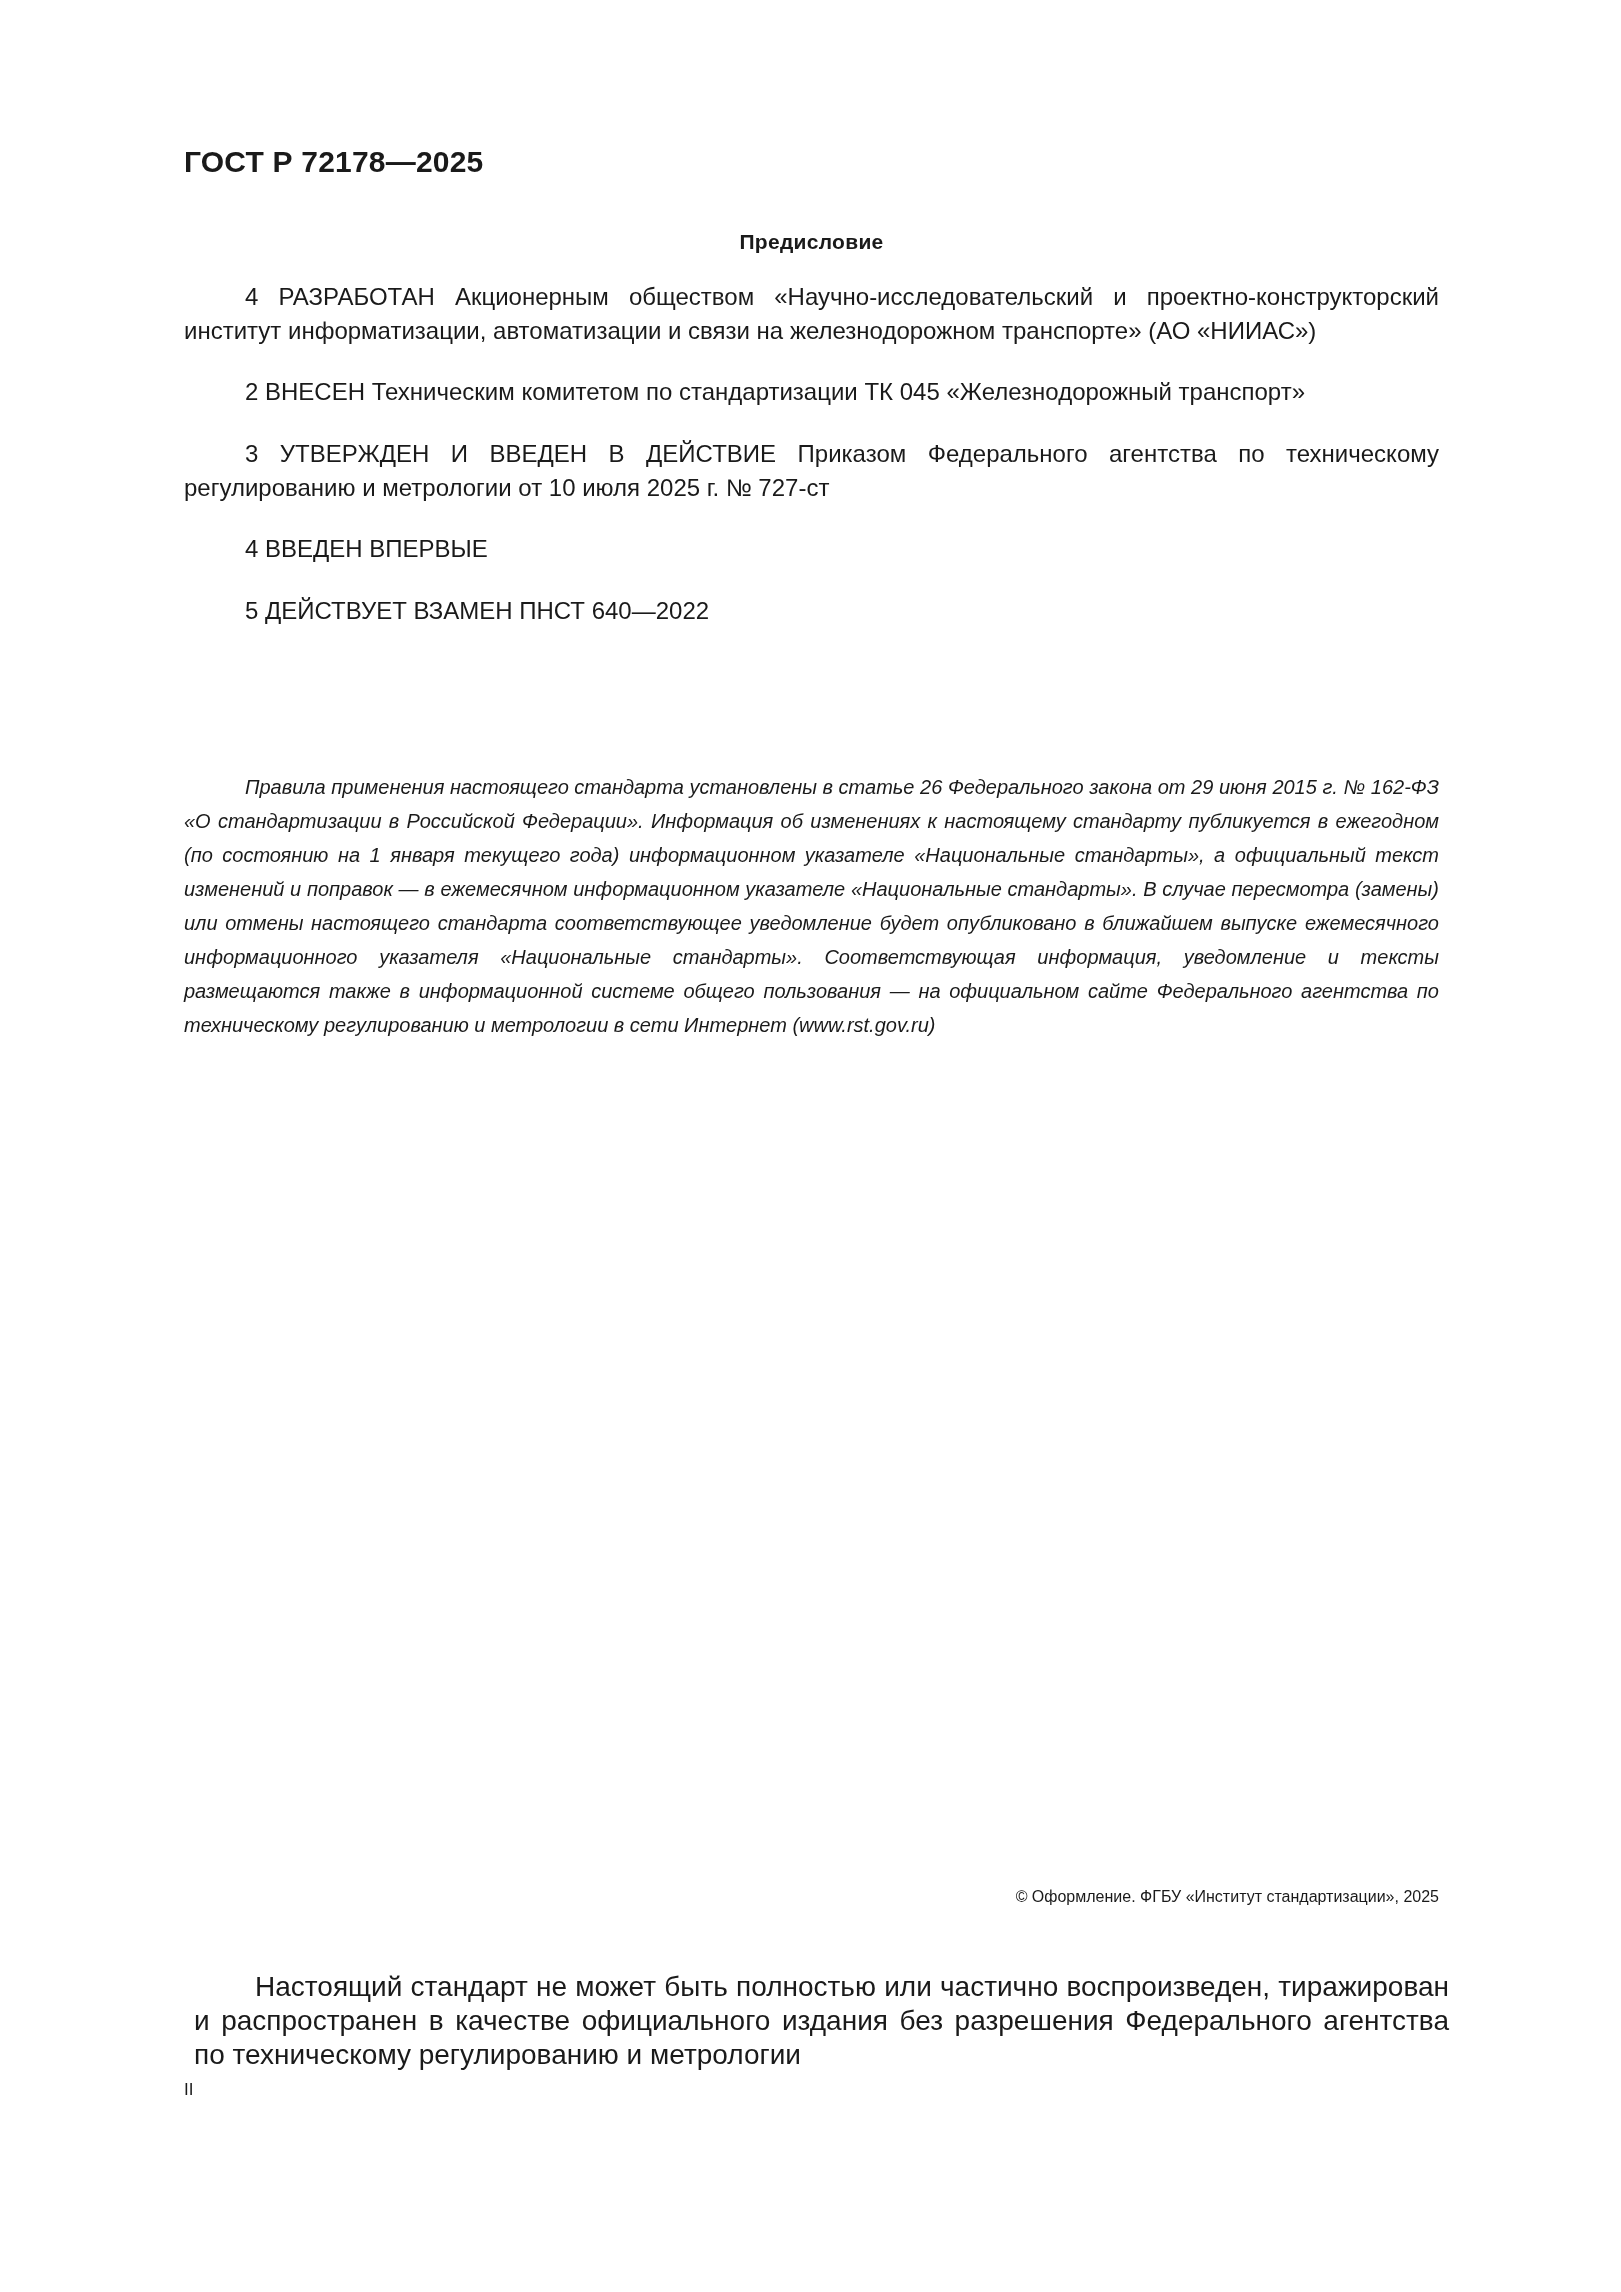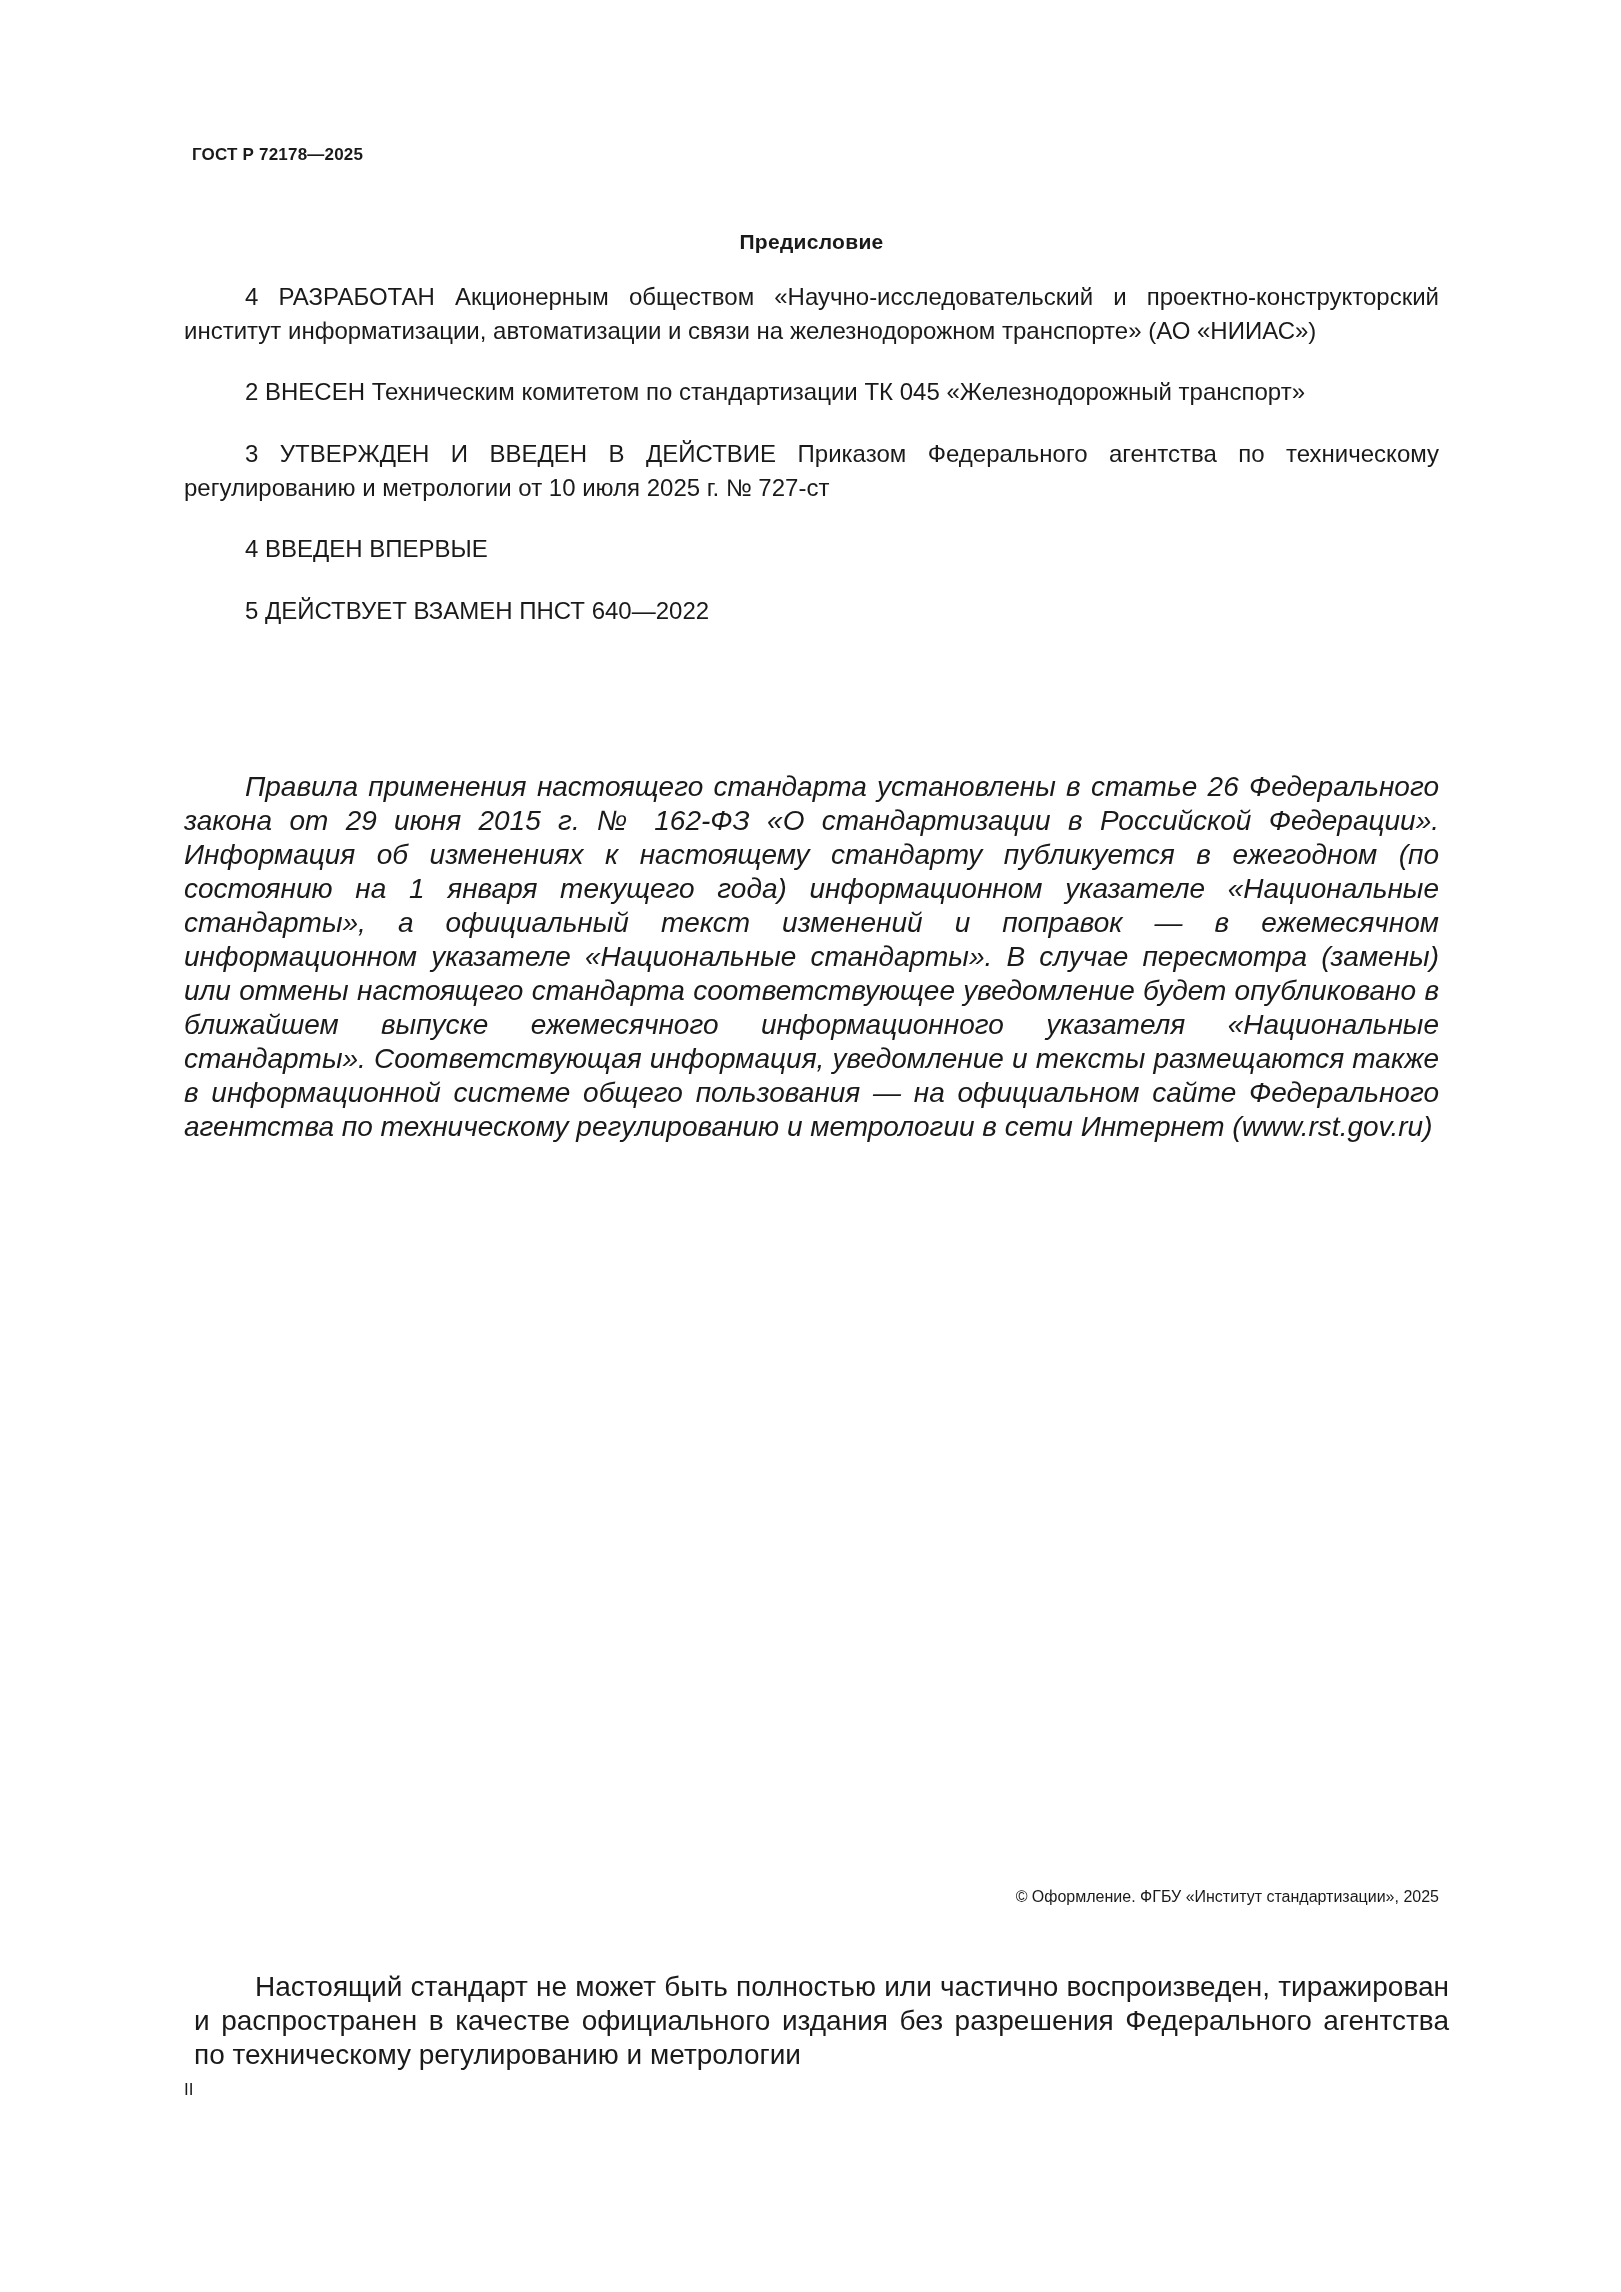--- a/index.html
+++ b/index.html
@@ -25,22 +25,22 @@
     left: 184px;
     top: 0;
     width: 1255px;
     height: 2293px;
   }
 
   
   .doc-header {
     position: absolute;
     top: 145px;
-    left: 8px;
-    font-size: 17px;
+    left: 0;
+    font-size: 30px;
     font-weight: bold;
     letter-spacing: 0.2px;
     white-space: nowrap;
   }
 
   
   .page-title {
     position: absolute;
     top: 216px;
     left: 0;
@@ -68,21 +68,21 @@
   }
   .clause:last-child { margin-bottom: 0; }
   .clause.nojust { text-align: left; }
 
   
   .legal-note {
     position: absolute;
     top: 770px;
     left: 0;
     width: 1255px;
-    font-size: 28px;
+    font-size: 20px;
     line-height: 34px;
     font-style: italic;
     text-align: justify;
     text-justify: inter-word;
     text-indent: 61px;
     margin: 0;
   }
 
   
   .copyright {

